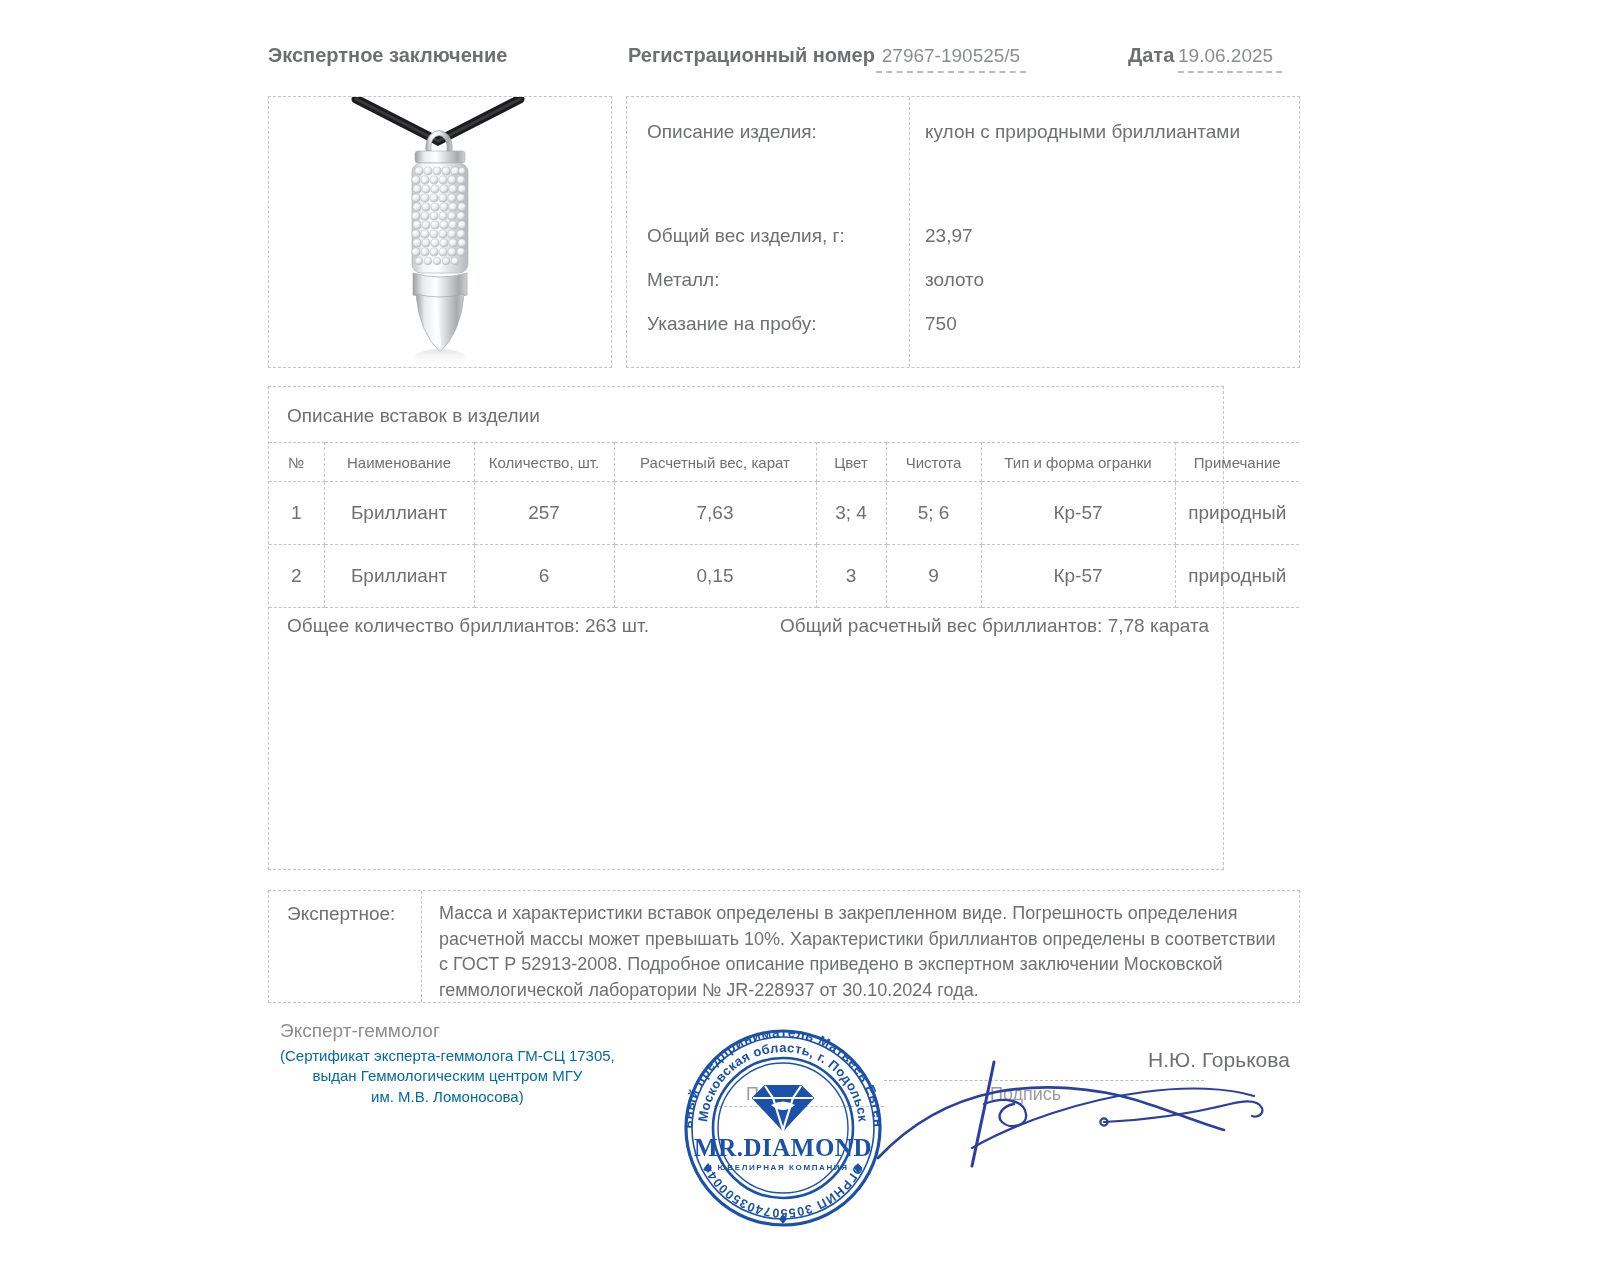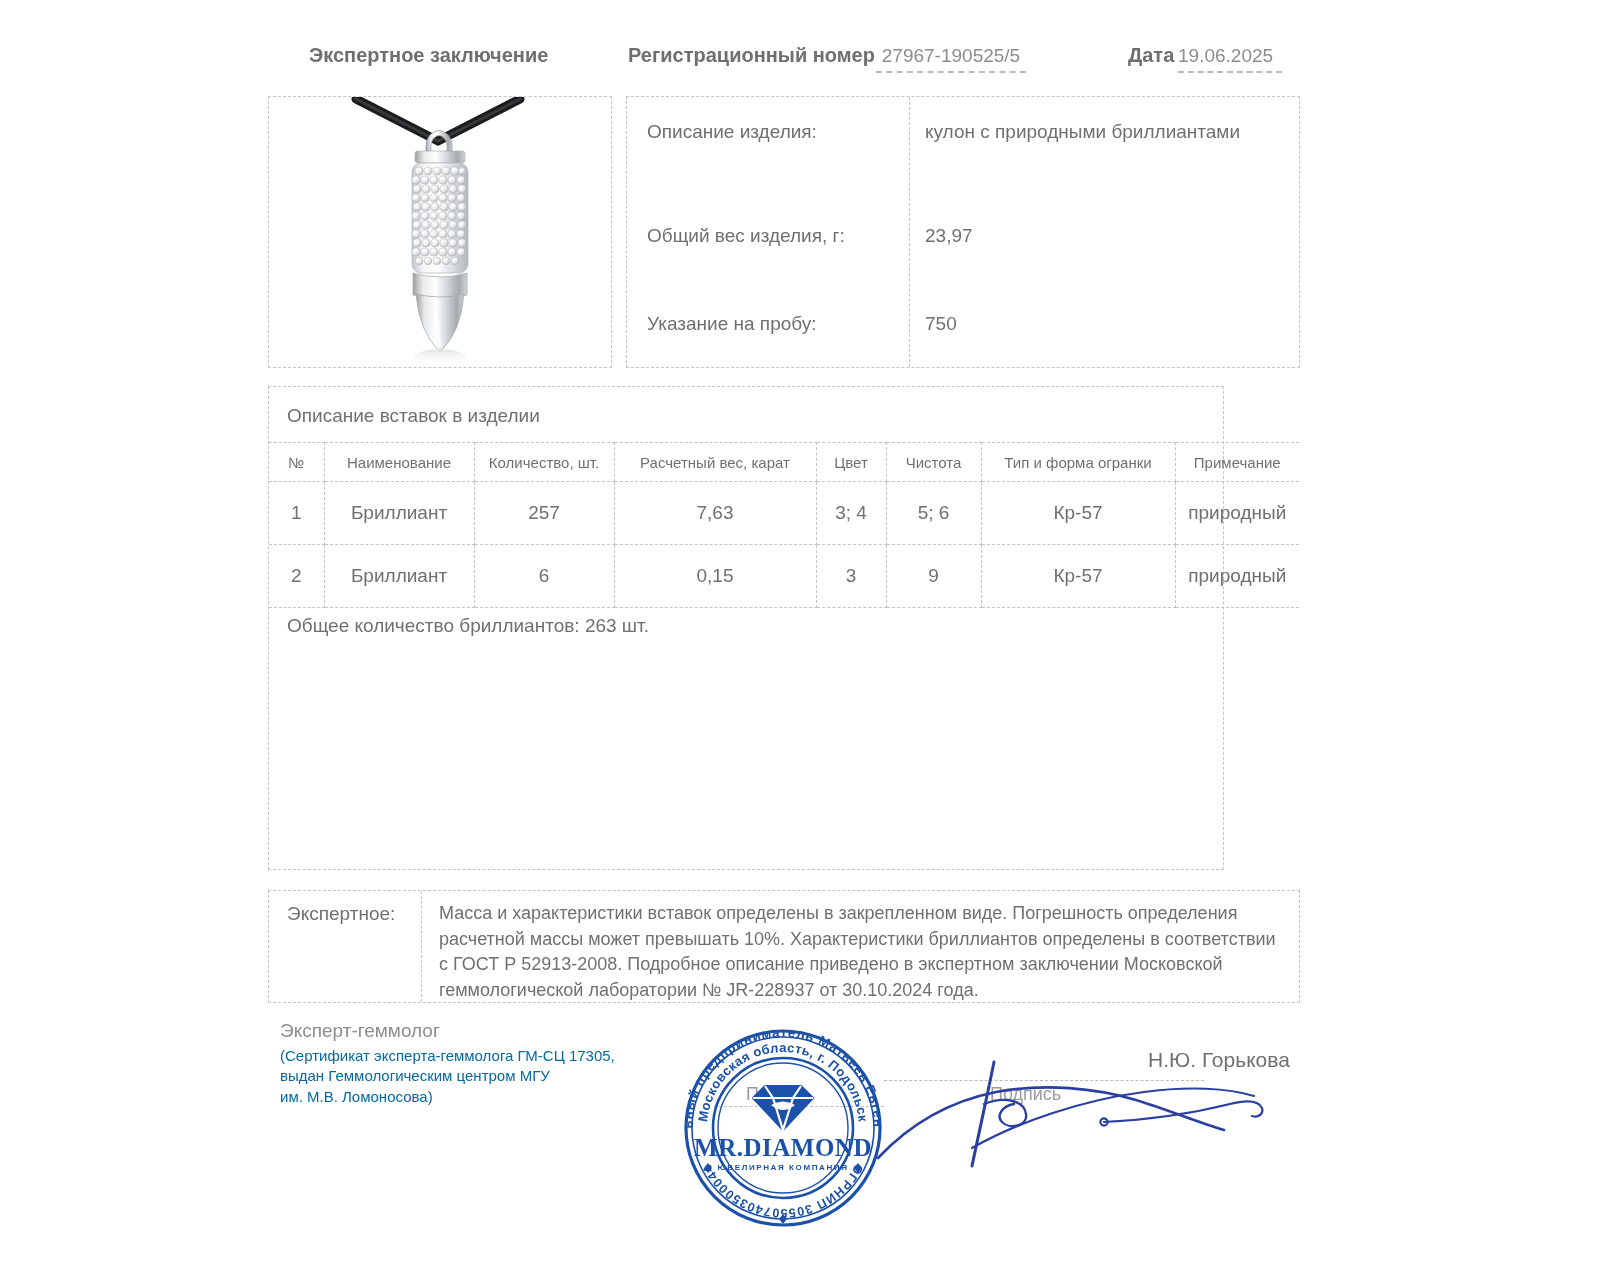--- a/index.html
+++ b/index.html
@@ -30,21 +30,20 @@
     width: 1032px;
     height: 34px;
   }
   .hdr-title {
     position: absolute;
     left: 0; top: 4px;
     font-size: 20px;
     font-weight: bold;
     color: #6d6f71;
     letter-spacing: 0px;
-    margin-left: 41px;
   }
   .hdr-reg-label {
     position: absolute;
     left: 360px; top: 4px;
     font-size: 20px;
     font-weight: bold;
     color: #6d6f71;
   }
   .hdr-reg-value {
     position: absolute;
@@ -235,20 +234,21 @@
     color: #6e7072;
   }
 
   
   .footer {
     position: absolute;
     left: 268px;
     top: 1010px;
     width: 1032px;
     height: 230px;
+    text-align: center;
   }
   .expert-title {
     position: absolute;
     left: 12px;
     top: 10px;
     font-size: 19px;
     color: #8b8d8f;
     white-space: nowrap;
   }
   .expert-cert {
@@ -450,20 +450,24 @@
     <div class="specs-divider"></div>
 
     <div class="spec-row" style="top:24px;">
       <span class="spec-label">Описание изделия:</span>
       <span class="spec-value">кулон с природными бриллиантами</span>
     </div>
     <div class="spec-row" style="top:128px;">
       <span class="spec-label">Общий вес изделия, г:</span>
       <span class="spec-value">23,97</span>
     </div>
+    <div class="spec-row" style="top:172px;">
+      <span class="spec-label">Металл:</span>
+      <span class="spec-value">золото</span>
+    </div>
     <div class="spec-row" style="top:216px;text-decoration:underline;">
       <span class="spec-label">Указание на пробу:</span>
       <span class="spec-value">750</span>
     </div>
   </div>
 
   <div class="inserts-box">
     <div class="inserts-title">Описание вставок в изделии</div>
 
     <table class="tbl">
@@ -508,20 +512,21 @@
           <td>3</td>
           <td>9</td>
           <td>Кр-57</td>
           <td>природный</td>
         </tr>
       </tbody>
     </table>
 
     <div class="totals">
       <span class="total-count">Общее количество бриллиантов: 263 шт.</span>
+      <span class="total-weight">Общий расчетный вес бриллиантов: 7,78 карата</span>
     </div>
   </div>
 
   <div class="comments-box">
     <div class="comments-divider"></div>
     <div class="comments-label">Экспертное:</div>
     <div class="comments-text">Масса и характеристики вставок определены в закрепленном виде. Погрешность определения расчетной массы может превышать 10%. Характеристики бриллиантов определены в соответствии с ГОСТ Р 52913-2008. Подробное описание приведено в экспертном заключении Московской геммологической лаборатории № JR-228937 от 30.10.2024 года.</div>
   </div>
 
   <div class="footer">

